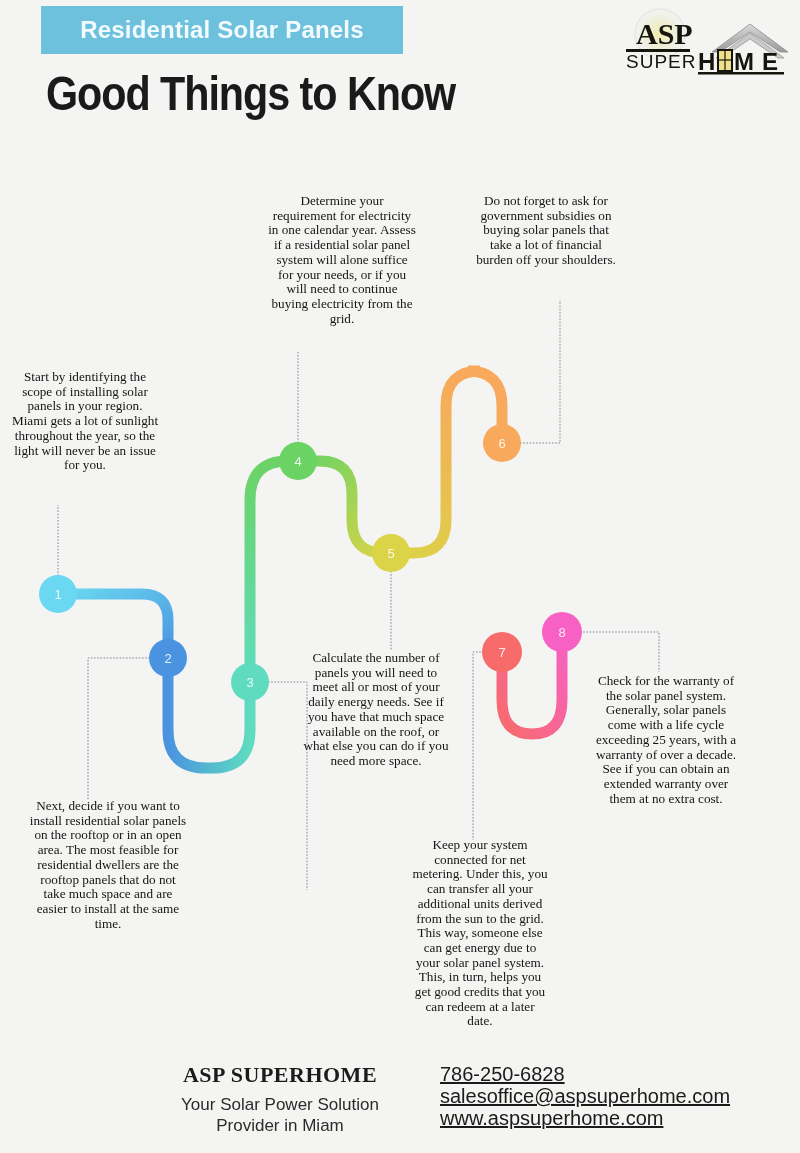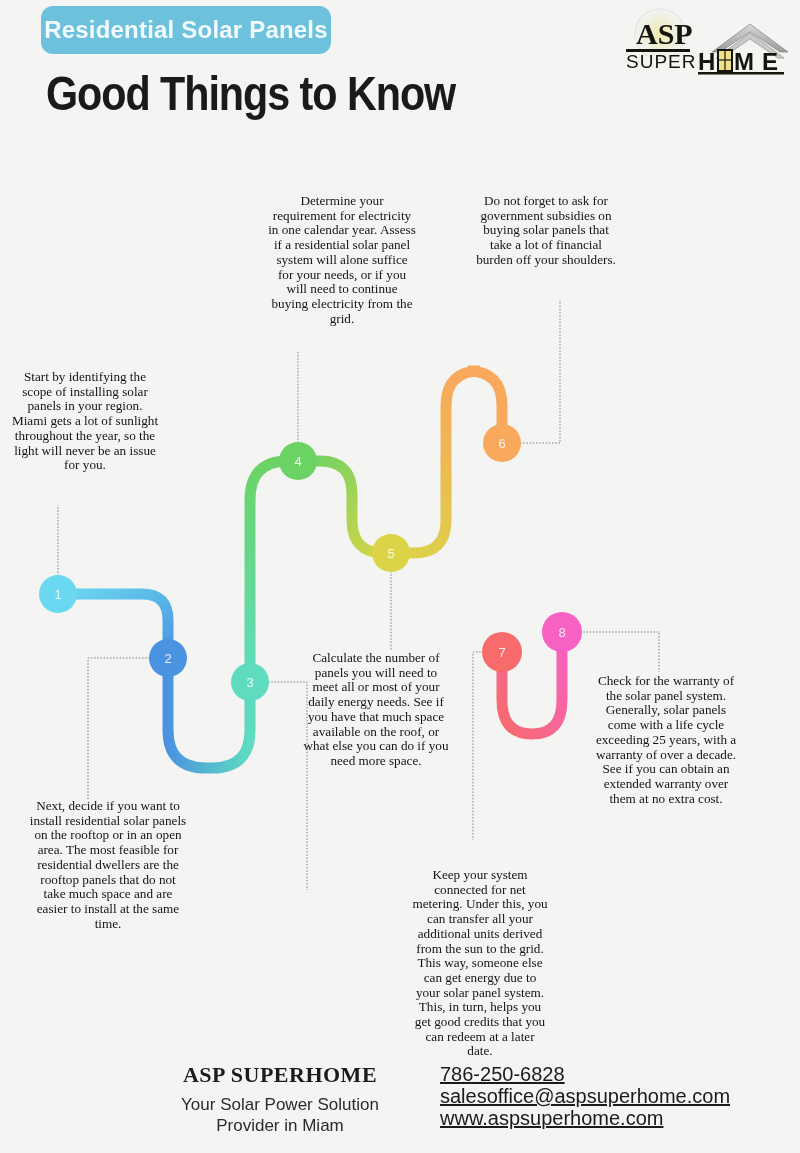--- a/index.html
+++ b/index.html
@@ -14,27 +14,26 @@
     background: #f4f4f2;
     overflow: hidden;
     font-family: "Liberation Serif", serif;
   }
 
   
   #header-band {
     position: absolute;
     left: 41px;
     top: 6px;
-    width: 290px;
+    width: 362px;
     height: 48px;
     background: #6ec1dd;
     display: flex;
     align-items: center;
     justify-content: center;
-    border-radius: 12px;
   }
   #header-band .band-text {
     color: #f2fbff;
     font-family: "Liberation Sans", sans-serif;
     font-size: 24px;
     font-weight: bold;
     letter-spacing: 0.2px;
   }
   #main-title {
     position: absolute;
@@ -245,21 +244,21 @@
 
   <div class="step-text" style="left:10px; top:370px; width:150px;">Start by identifying the scope of installing solar panels in your region. Miami gets a lot of sunlight throughout the year, so the light will never be an issue for you.</div>
 
 
   <div class="step-text" style="left:226px; top:194px; width:148px;margin-left:42px;">Determine your requirement for electricity in one calendar year. Assess if a residential solar panel system will alone suffice for your needs, or if you will need to continue buying electricity from the grid.</div>
 
   <div class="step-text" style="left:302px; top:651px; width:148px;">Calculate the number of panels you will need to meet all or most of your daily energy needs. See if you have that much space available on the roof, or what else you can do if you need more space.</div>
 
   <div class="step-text" style="left:472px; top:194px; width:148px;">Do not forget to ask for government subsidies on buying solar panels that take a lot of financial burden off your shoulders.</div>
 
-  <div class="step-text" style="left:412px; top:838px; width:136px;margin-top:30px;">Keep your system connected for net metering. Under this, you can transfer all your additional units derived from the sun to the grid. This way, someone else can get energy due to your solar panel system. This, in turn, helps you get good credits that you can redeem at a later date.</div>
+  <div class="step-text" style="left:412px; top:838px; width:136px;">Keep your system connected for net metering. Under this, you can transfer all your additional units derived from the sun to the grid. This way, someone else can get energy due to your solar panel system. This, in turn, helps you get good credits that you can redeem at a later date.</div>
 
   <div class="step-text" style="left:592px; top:674px; width:148px;">Check for the warranty of the solar panel system. Generally, solar panels come with a life cycle exceeding 25 years, with a warranty of over a decade. See if you can obtain an extended warranty over them at no extra cost.</div>
 
   <div id="footer-brand">
     <div class="brand-name">ASP SUPERHOME</div>
     <div class="brand-tag">
       <div>Your Solar Power Solution</div>
       <div>Provider in Miam</div>
     </div>
   </div>

